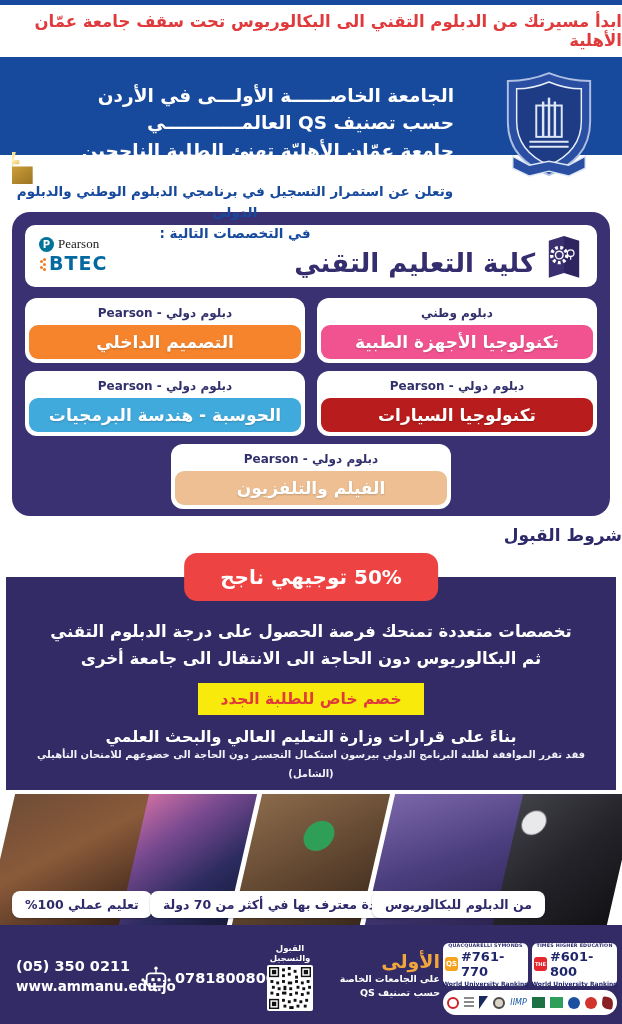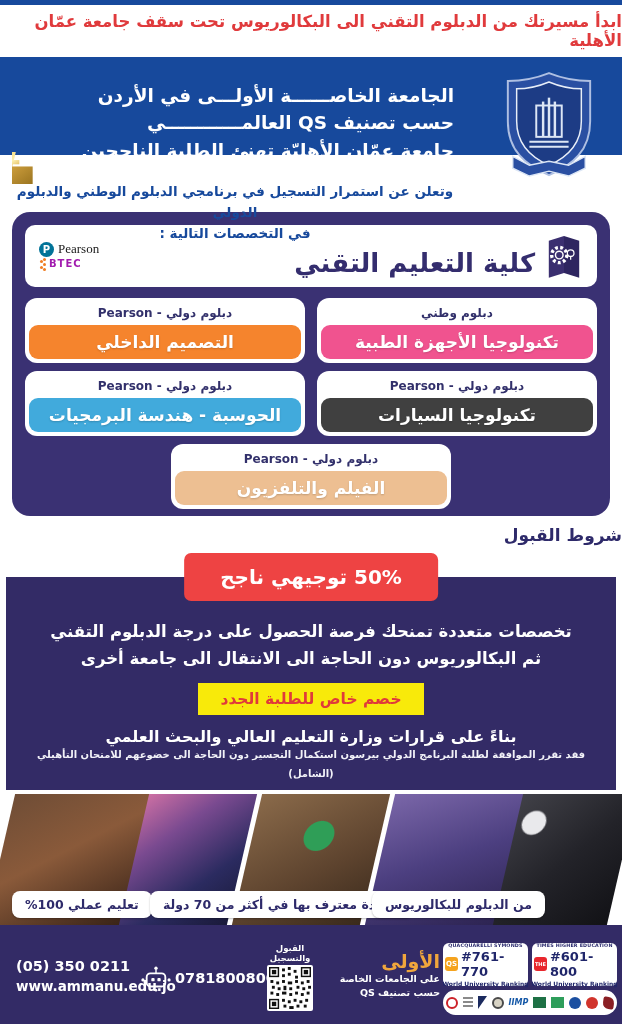--- a/index.html
+++ b/index.html
@@ -26,34 +26,34 @@
   .panel { margin:0 12px; height:304px; background:#3a3173; border-radius:18px; padding:13px 13px 10px; }
   .panel-head { background:#fff; border-radius:10px; height:62px; display:flex; align-items:center; justify-content:space-between; padding:0 14px; }
   .head-title-group { display:flex; align-items:flex-end; gap:10px; }
   .panel-title { color:#342d6e; font-weight:bold; font-size:26px; }
   .pearson-block { direction:ltr; text-align:left; line-height:1.15; }
   .pearson-row { display:flex; align-items:center; gap:4px; }
   .pearson-circle { width:15px; height:15px; border-radius:50%; background:#017398; color:#fff; font-size:10px; font-weight:bold; display:flex; align-items:center; justify-content:center; }
   .pearson-name { font-family:"Liberation Serif", serif; font-size:13px; color:#1a1a1a; }
   .btec-row { display:flex; align-items:center; gap:3px; margin-top:1px; }
   .btec-rays { width:3px; height:3px; border-radius:50%; background:#f07d23; box-shadow:0 -5px 0 #f07d23, 0 5px 0 #f07d23, -3px -3px 0 #f07d23, -3px 3px 0 #f07d23; margin-left:4px; }
-  .btec-name { color:#a21caf; font-weight:bold; font-size:10px; letter-spacing:1px; }
+  .btec-name { color:#0369a1; font-weight:bold; font-size:19px; letter-spacing:1px; }
   .cards-grid { margin-top:11px; display:grid; grid-template-columns:1fr 1fr; gap:8px 12px; }
   .card { background:#fff; border-radius:12px; padding:4px; }
   .card-type { font-size:12px; font-weight:bold; color:#32306b; text-align:center; padding:4px 0 5px; }
   .card-name { border-radius:9px; color:#fff; font-weight:bold; font-size:17px; text-align:center; padding:7px 4px; text-shadow:0 1px 2px rgba(0,0,0,.18); }
   .card-center { grid-column:1 / 3; width:49%; margin:0 auto; }
 
   
   .shurut-band { height:61px; padding-top:9px; text-align:right; }
   .shurut-band span { color:#2e2a6a; font-weight:bold; font-size:17px; }
 
   
   .dark-info { margin:0 6px; height:213px; background:#332b66; position:relative; text-align:center; padding:42px 18px 0; }
-  .red-pill { position:absolute; top:0; left:50%; transform:translate(-50%,-50%); color:#fff; font-weight:bold; font-size:20px; padding:12px 36px; border-radius:7px; white-space:nowrap; }
+  .red-pill { position:absolute; top:0; left:50%; transform:translate(-50%,-50%); color:#fff; font-weight:bold; font-size:20px; padding:12px 36px; border-radius:13px; white-space:nowrap; }
   .info-line { color:#fff; font-weight:bold; font-size:16.5px; line-height:1.62; }
   .yellow-badge { display:inline-block; margin-top:11px; color:#e03a3a; font-weight:bold; font-size:15.5px; padding:7px 22px; }
   .note-bold { margin-top:12px; color:#fff; font-weight:bold; font-size:16px; }
   .note-small { color:#f2f2f8; font-weight:bold; font-size:10px; line-height:1.85; }
 
   .gap-white { height:4px; background:#fff; }
 
   
   .photo-strip { height:131px; position:relative; overflow:hidden; background:#fff; display:flex; gap:5px; }
   .seg { flex:1; transform:skewX(-13deg); }
@@ -89,21 +89,21 @@
   .logo-qs { background:#f5a31e; font-size:7px; }
   .logo-the { background:#e8262d; font-size:5px; }
   .badge-rank { font-size:13px; font-weight:bold; color:#20266a; }
   .badge-sub { font-size:6px; font-weight:bold; color:#20266a; white-space:nowrap; }
   .logos-pill { position:absolute; right:5px; top:65px; width:174px; height:25px; background:#fff; border-radius:13px; display:flex; align-items:center; justify-content:center; gap:5px; direction:ltr; }
   .acc { flex:none; }
   .acc-ring-red { width:12px; height:12px; border-radius:50%; border:2.5px solid #cc2229; }
   .acc-lines { width:10px; height:11px; background:repeating-linear-gradient(#8a8a8a 0 2px, #fff 2px 4px); }
   .acc-pennant { width:0; height:0; border-top:13px solid #1b2a5e; border-right:9px solid transparent; }
   .acc-emblem { width:12px; height:12px; border-radius:50%; border:2px solid #4a4a4a; background:#d8d3c4; }
-  .acc-iimp { font-size:8px; font-weight:bold; font-style:italic; color:#1558a7; }
+  .acc-iimp { font-size:8px; font-weight:normal; font-style:italic; color:#1558a7; }
   .acc-green1 { width:13px; height:11px; background:#1e7145; }
   .acc-green2 { width:13px; height:11px; background:#2e9e5b; }
   .acc-blue-circ { width:12px; height:12px; border-radius:50%; background:#1b4fa0; }
   .acc-red-circ { width:12px; height:12px; border-radius:50%; background:#d1342c; }
   .acc-eagle { width:11px; height:12px; background:#8a1f24; border-radius:2px 6px 2px 6px; transform:rotate(8deg); }
 </style>
 </head>
 <body>
 
 <div class="poster">
@@ -184,21 +184,21 @@
       <div class="card">
         <div class="card-type">دبلوم وطني</div>
         <div class="card-name" style="background: rgb(240, 83, 143);">تكنولوجيا الأجهزة الطبية</div>
       </div>
       <div class="card">
         <div class="card-type">دبلوم دولي - Pearson</div>
         <div class="card-name" style="background: rgb(245, 132, 45);">التصميم الداخلي</div>
       </div>
       <div class="card">
         <div class="card-type">دبلوم دولي - Pearson</div>
-        <div class="card-name" style="background: #404040;">تكنولوجيا السيارات</div>
+        <div class="card-name" style="background: #b91c1c;">تكنولوجيا السيارات</div>
       </div>
       <div class="card">
         <div class="card-type">دبلوم دولي - Pearson</div>
         <div class="card-name" style="background: rgb(65, 170, 220);">الحوسبة - هندسة البرمجيات</div>
       </div>
       <div class="card card-center">
         <div class="card-type">دبلوم دولي - Pearson</div>
         <div class="card-name" style="background: rgb(237, 191, 146);">الفيلم والتلفزيون</div>
       </div>
     </div>

